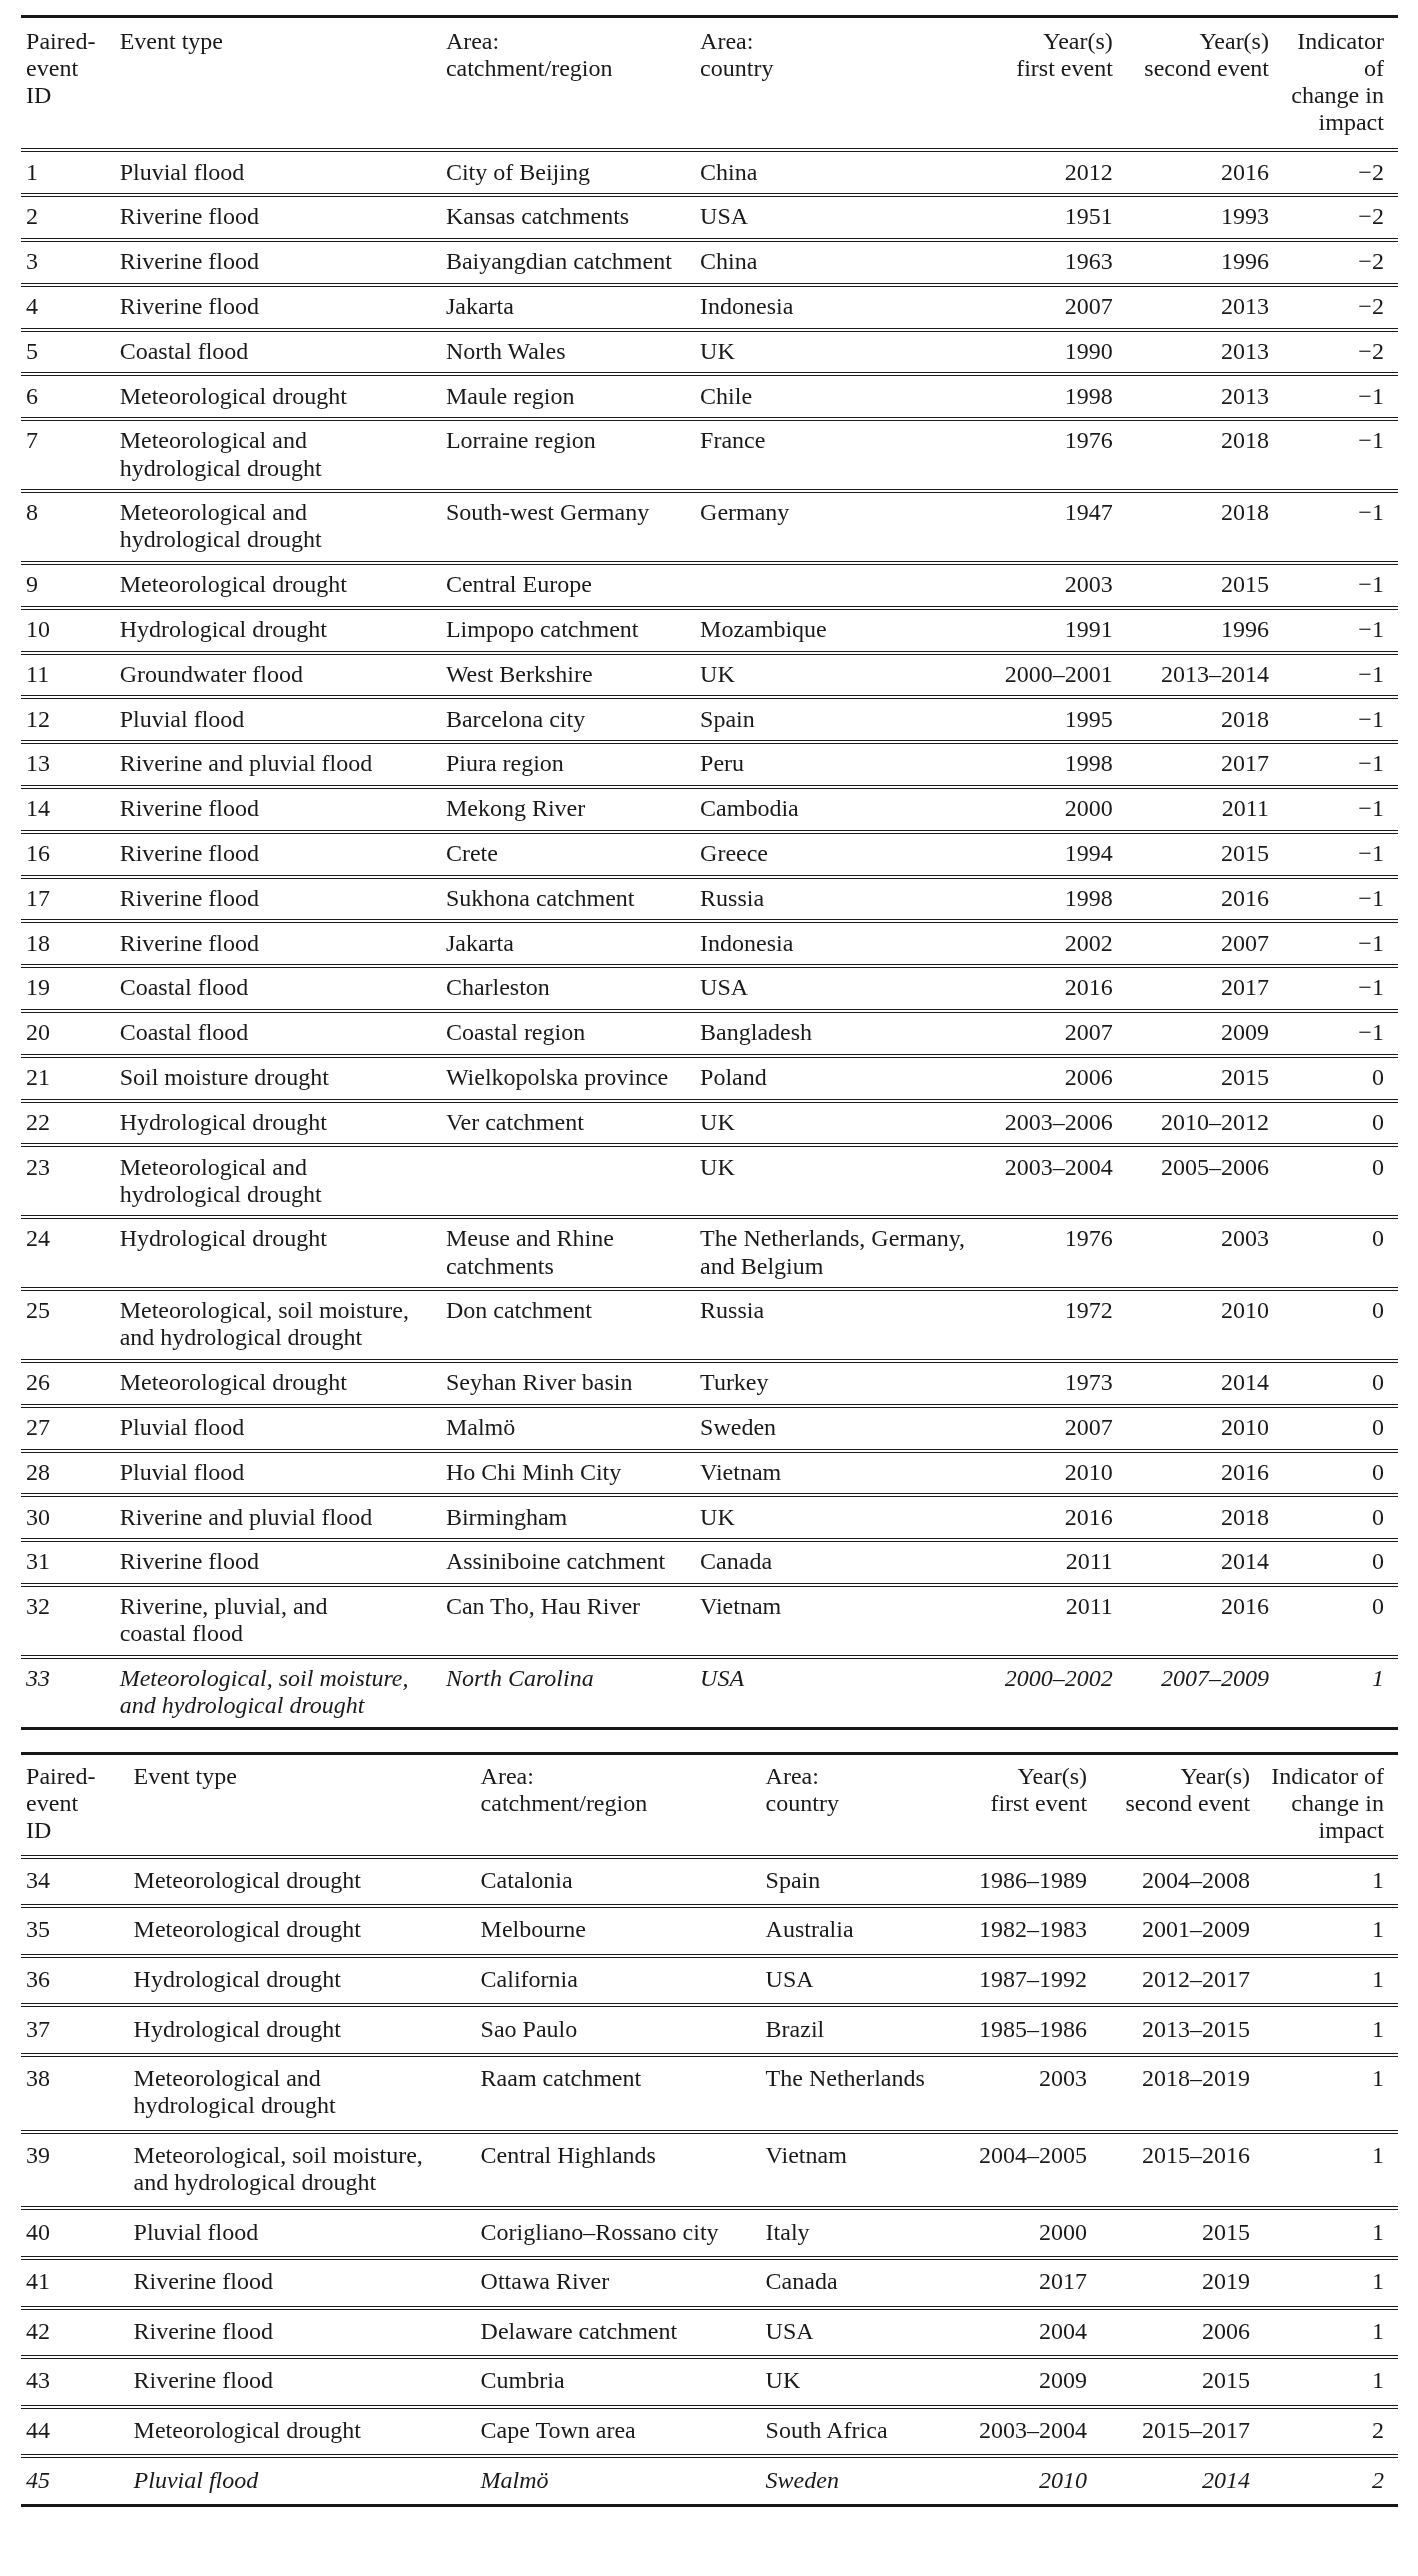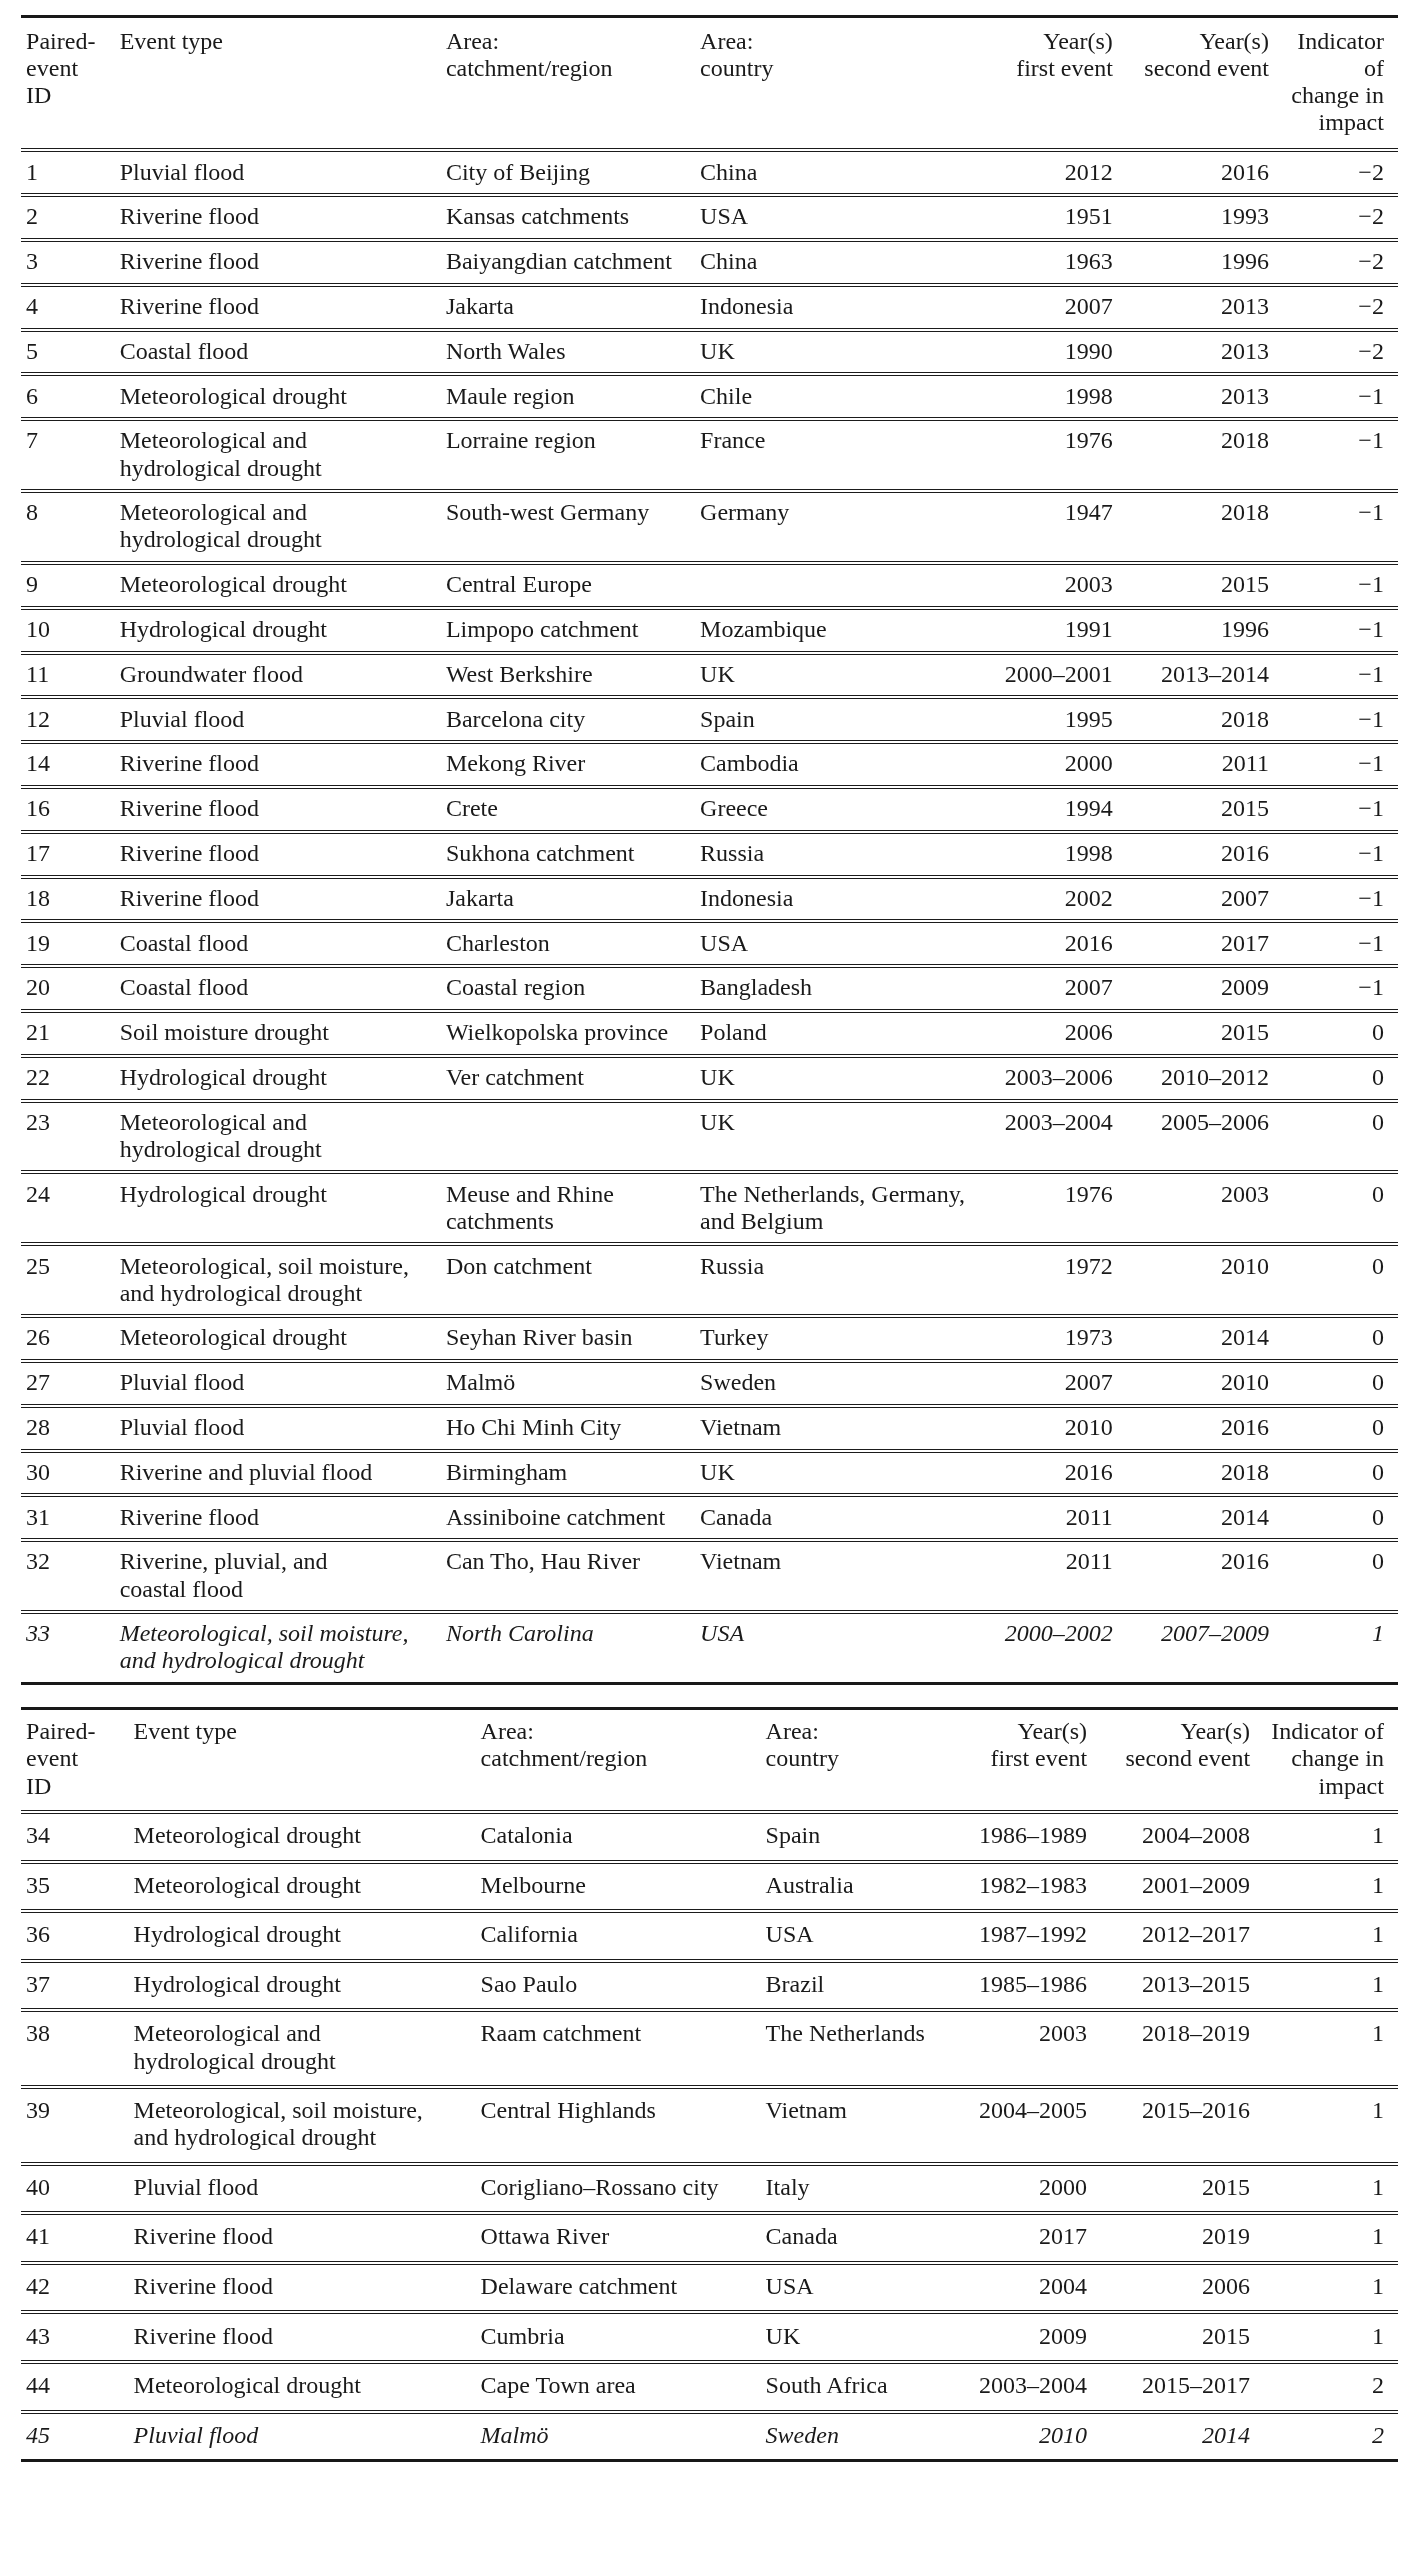--- a/index.html
+++ b/index.html
@@ -204,20 +204,29 @@
         <tr>
           <td>12</td>
           <td>Pluvial flood</td>
           <td>Barcelona city</td>
           <td>Spain</td>
           <td>1995</td>
           <td>2018</td>
           <td>−1</td>
         </tr>
         <tr>
+          <td>13</td>
+          <td>Riverine and pluvial flood</td>
+          <td>Piura region</td>
+          <td>Peru</td>
+          <td>1998</td>
+          <td>2017</td>
+          <td>−1</td>
+        </tr>
+        <tr>
           <td>14</td>
           <td>Riverine flood</td>
           <td>Mekong River</td>
           <td>Cambodia</td>
           <td>2000</td>
           <td>2011</td>
           <td>−1</td>
         </tr>
         <tr>
           <td>16</td>

